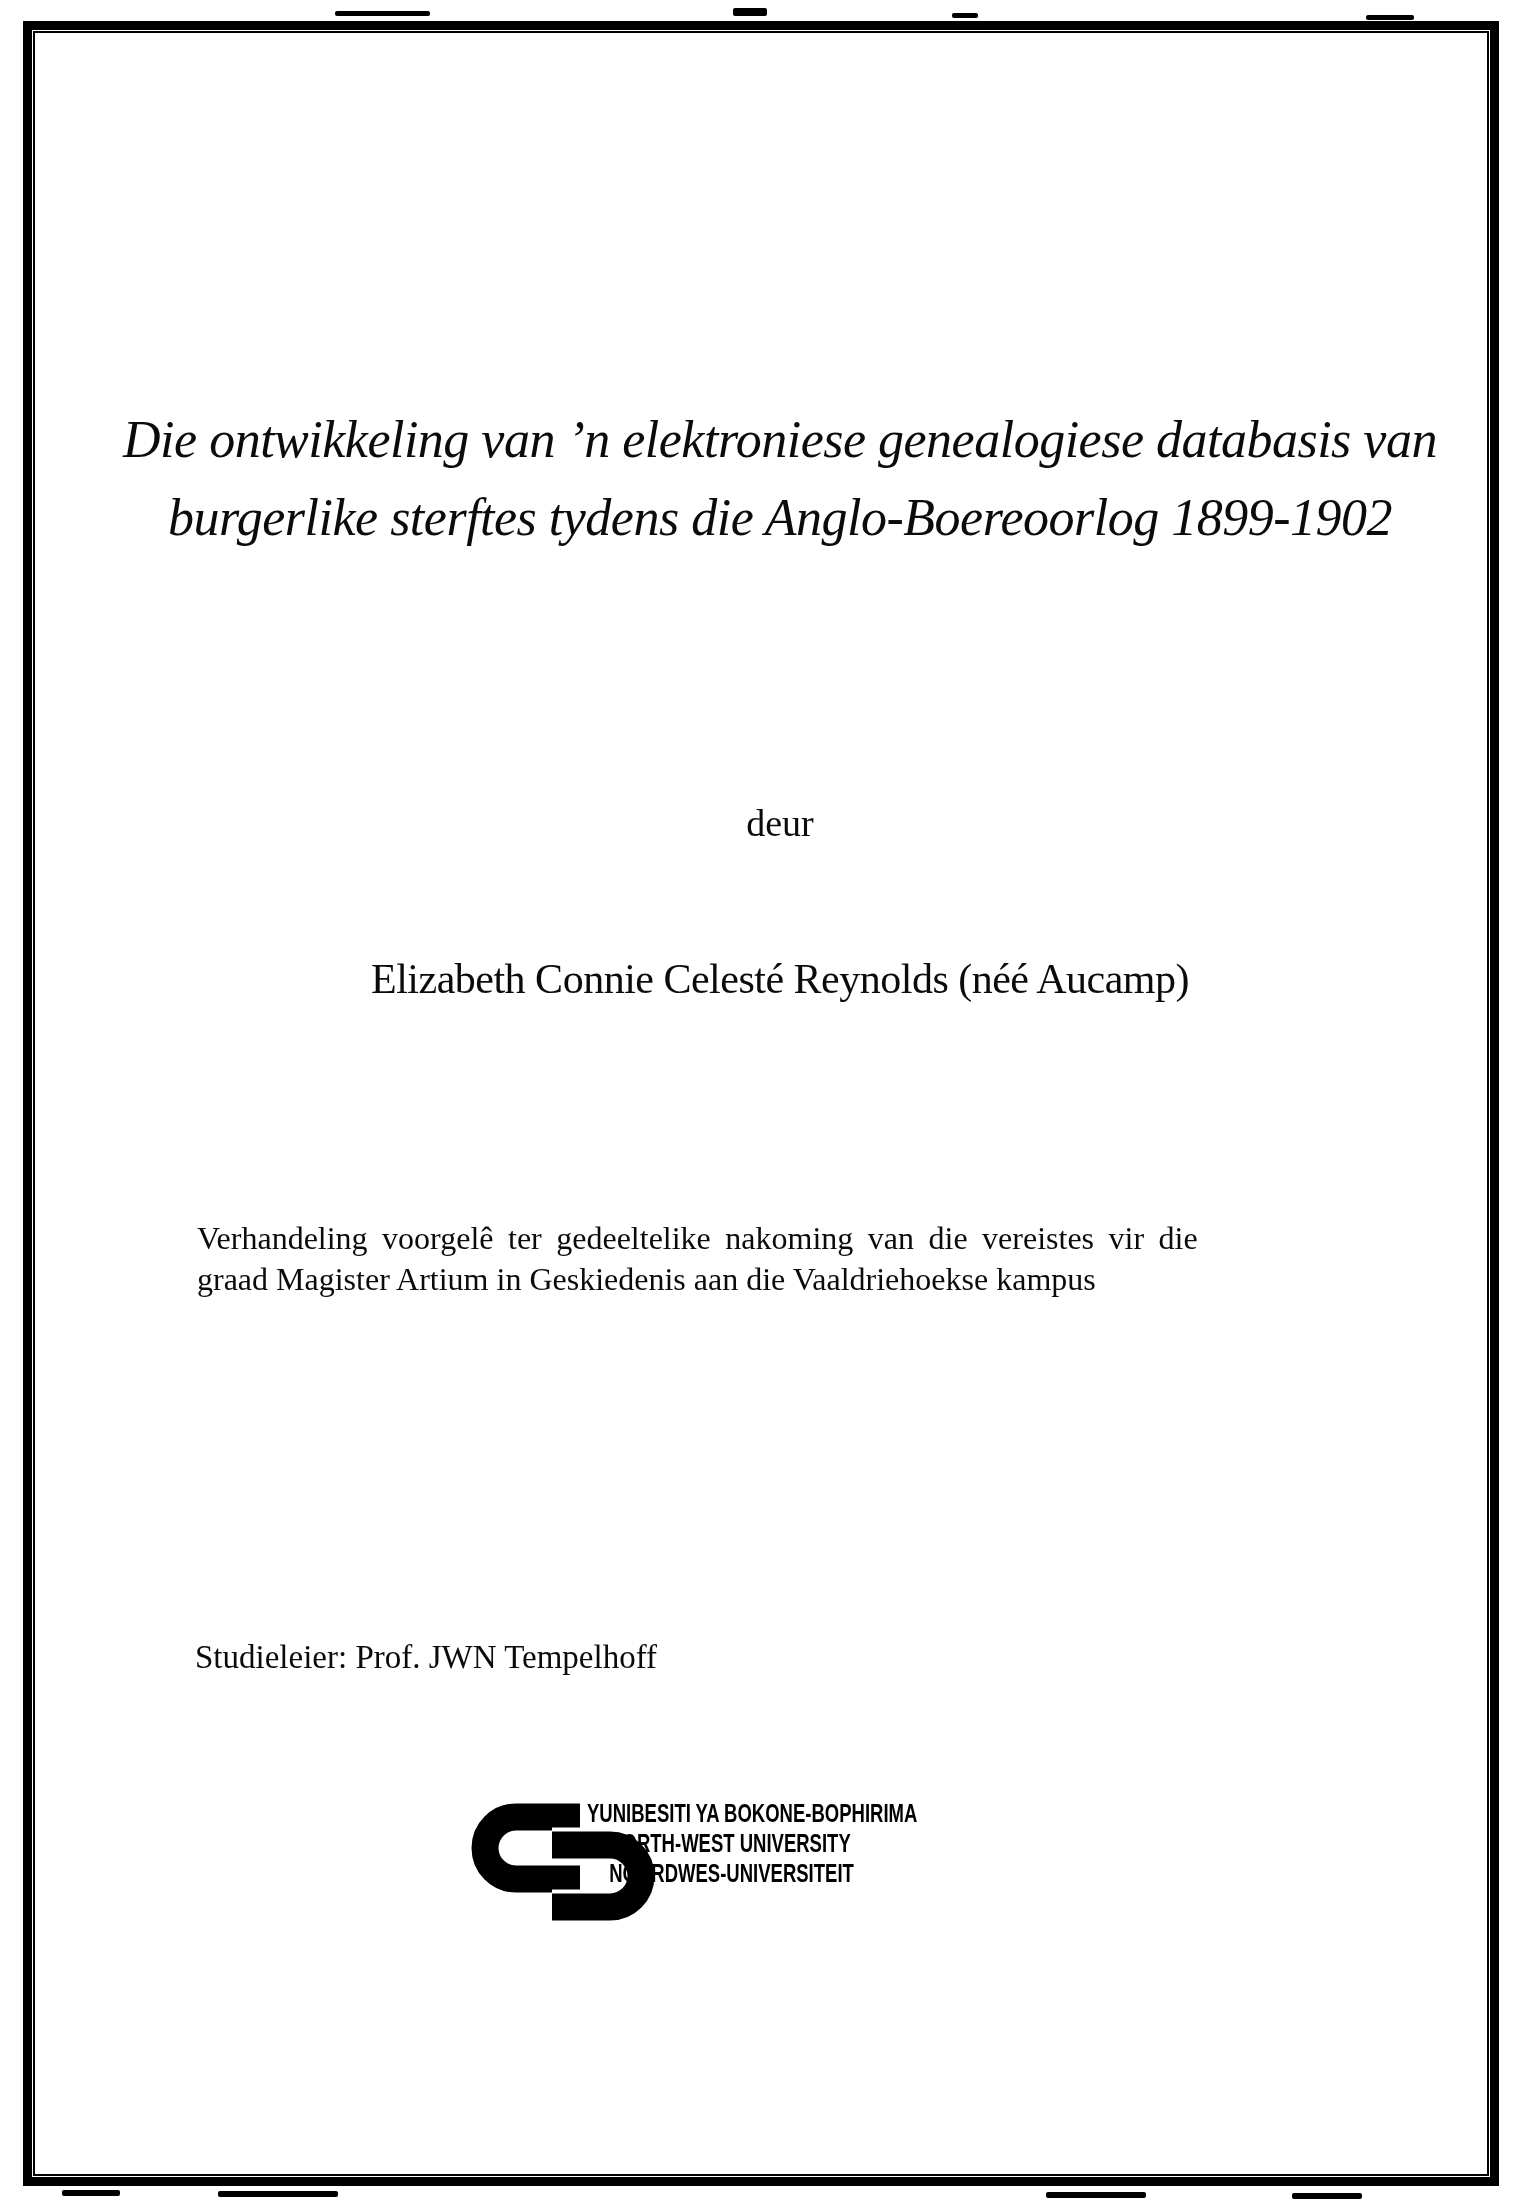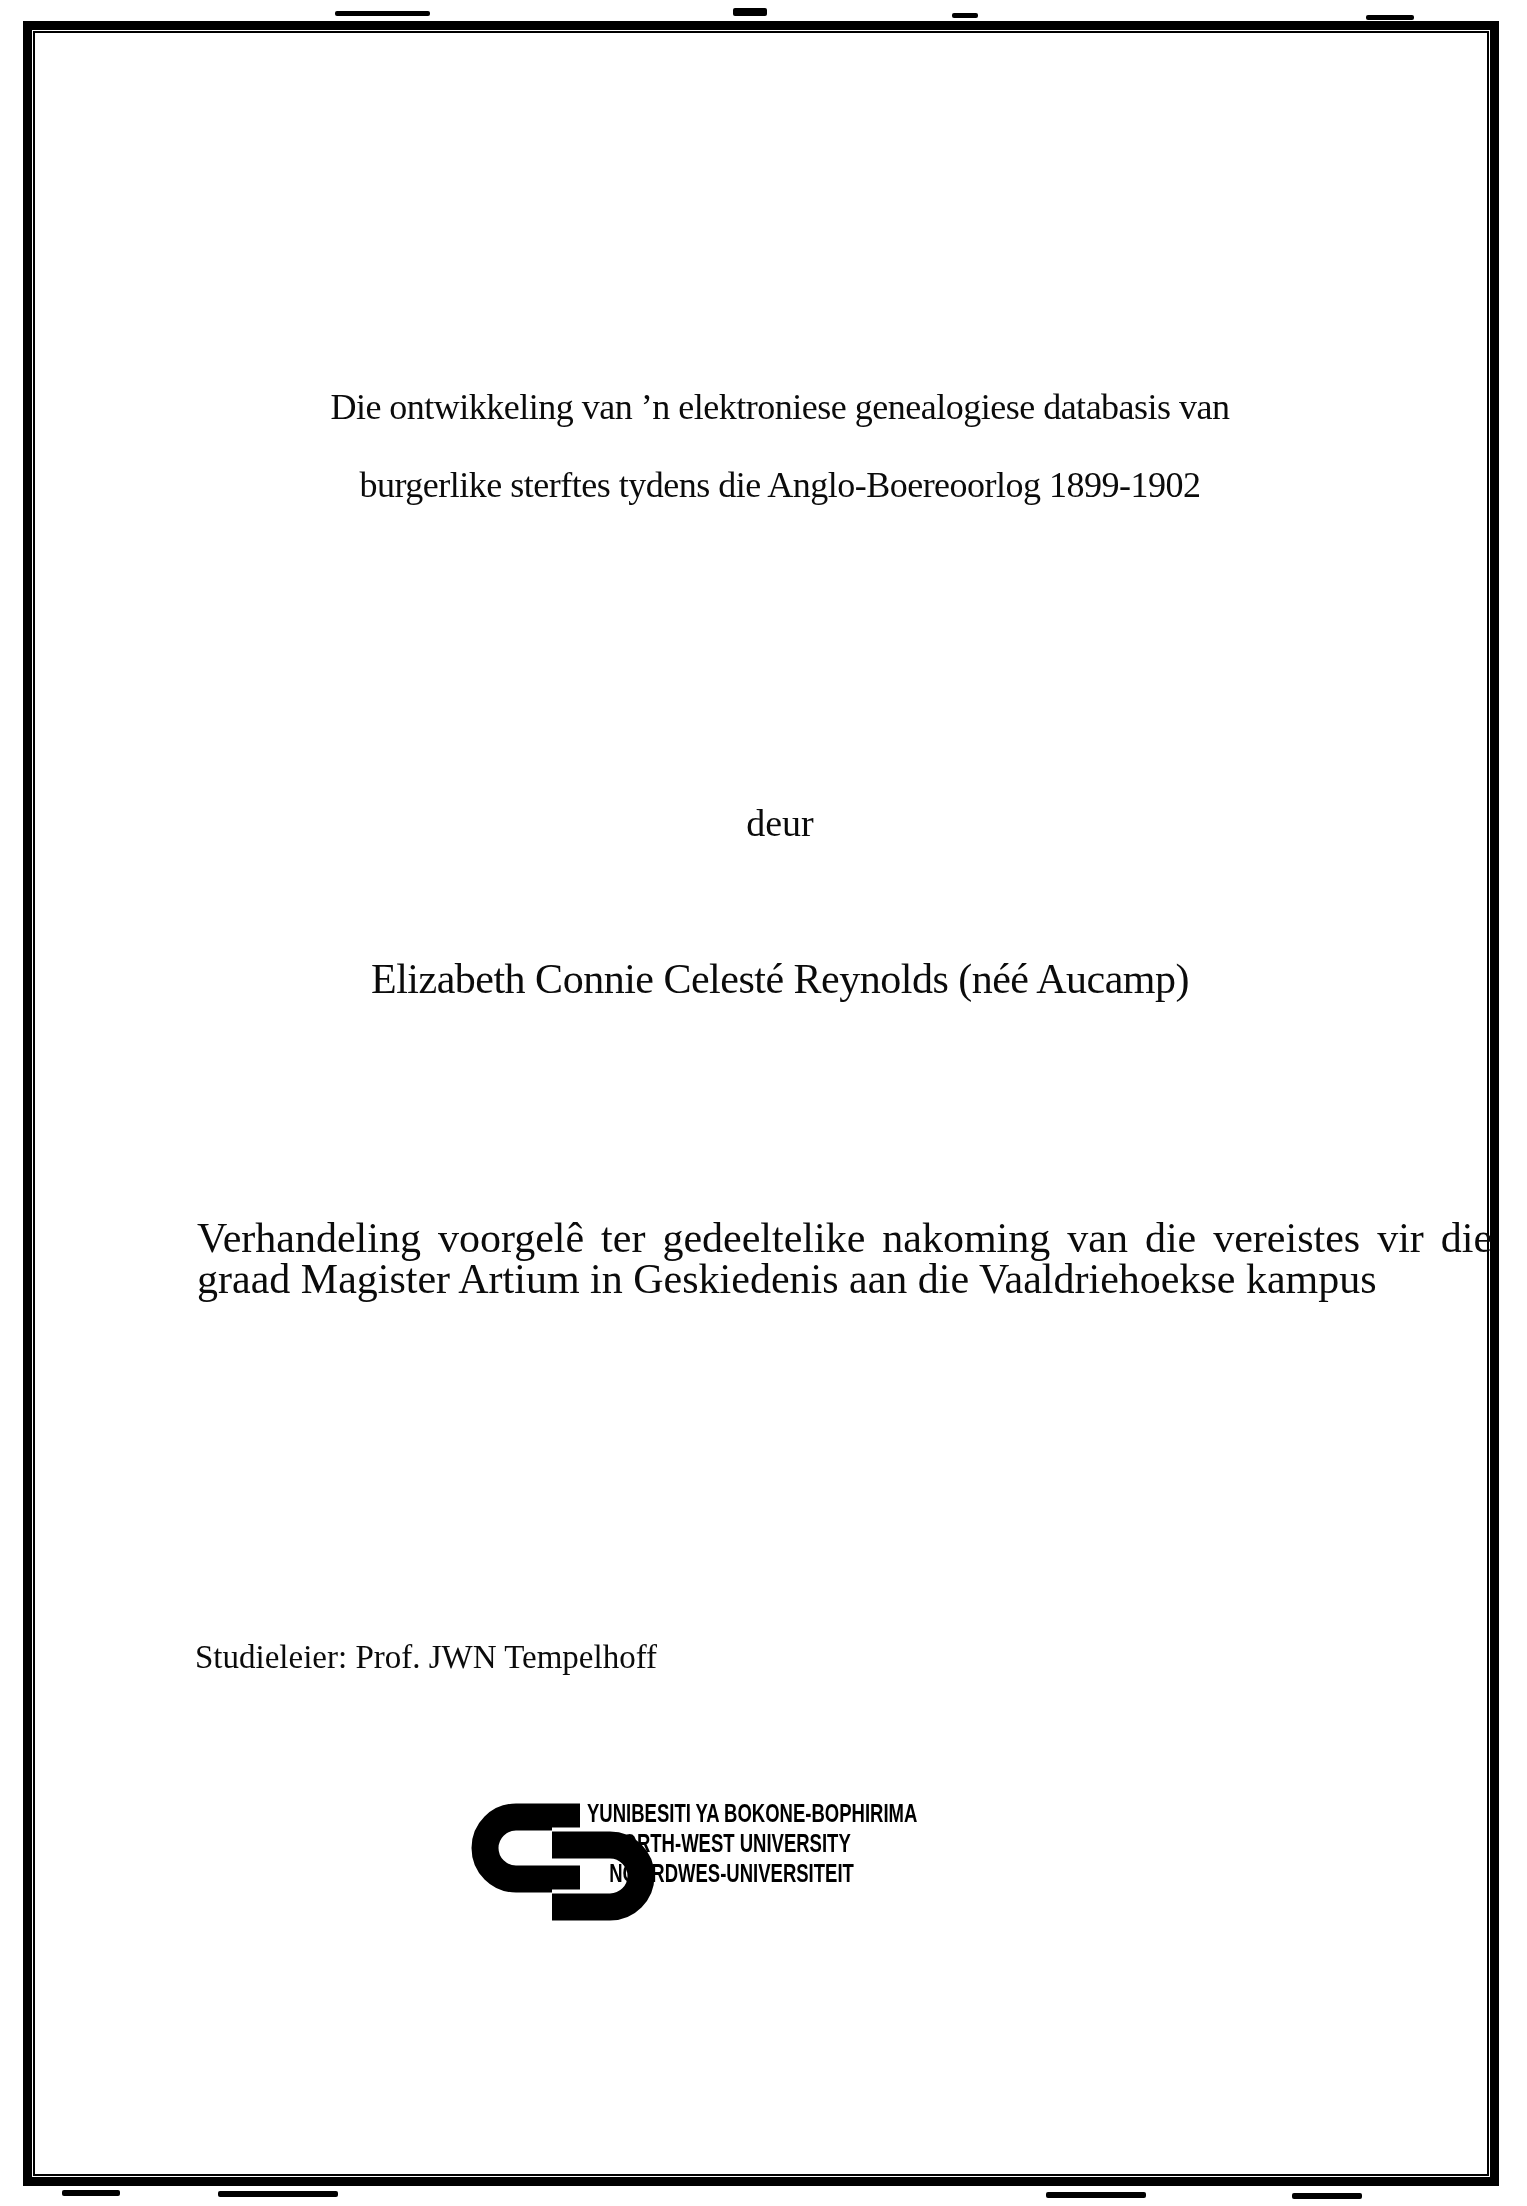--- a/index.html
+++ b/index.html
@@ -30,42 +30,43 @@
 
   
   .center-band {
     position: absolute;
     left: 60px;
     width: 1440px;
     text-align: center;
     white-space: nowrap;
   }
   .title-block {
-    top: 368px;
-    font-size: 36px;
+    top: 401px;
+    font-size: 52px;
     line-height: 78px;
     letter-spacing: -0.5px;
+    font-style: italic;
   }
   .byline-deur {
     top: 801px;
     font-size: 38px;
   }
   .byline-author {
     top: 955px;
     font-size: 42px;
     letter-spacing: -0.5px;
   }
 
   
   .degree-block {
     position: absolute;
     left: 197px;
     top: 1218px;
     width: 1180px;
-    font-size: 42px;
+    font-size: 32px;
     line-height: 41px;
   }
   .degree-line1 { word-spacing: 6.5px; white-space: nowrap; }
   .italic { }
 
   
   .supervisor-block {
     position: absolute;
     left: 195px;
     top: 1635px;

